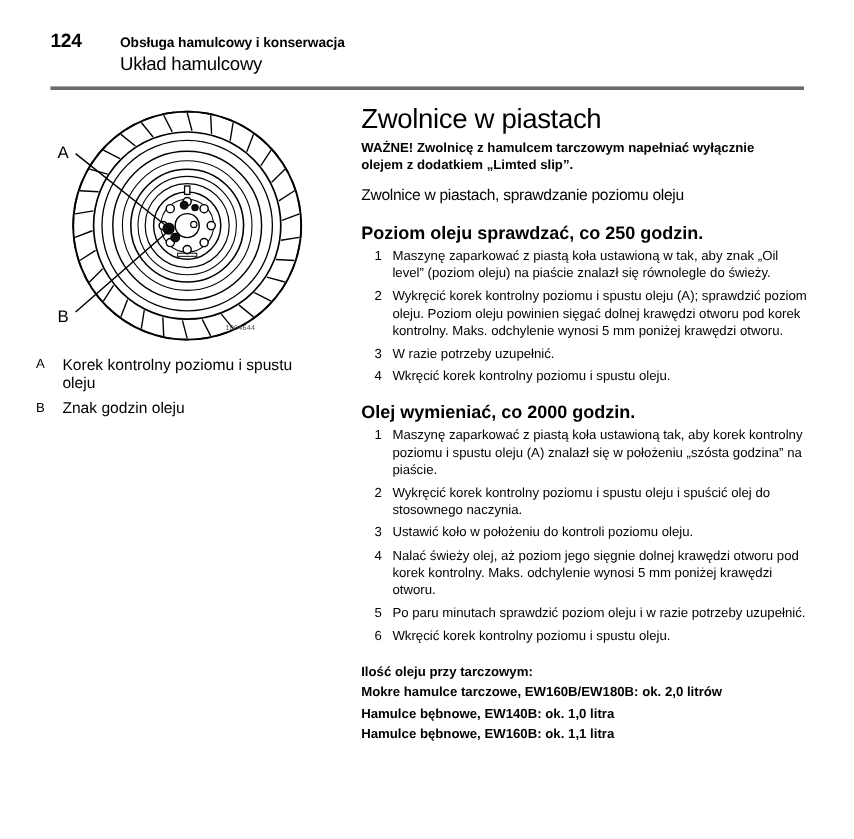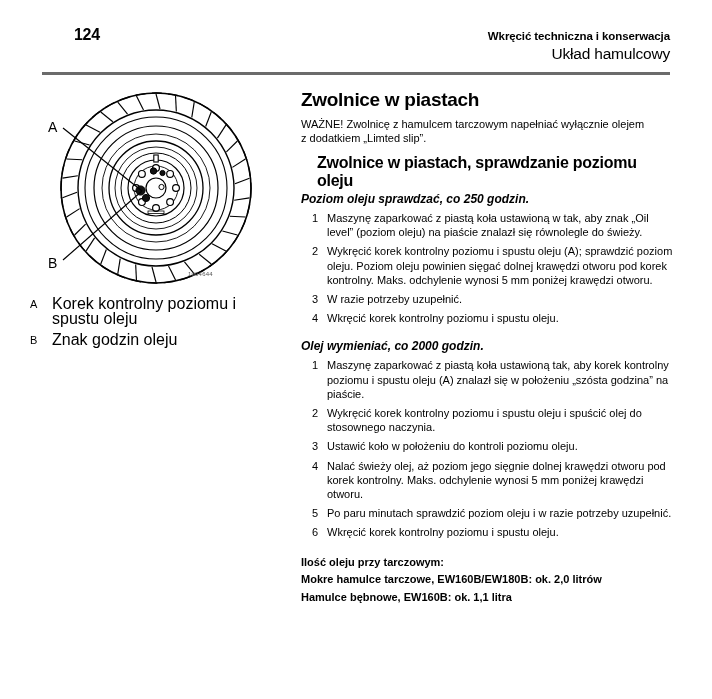--- a/index.html
+++ b/index.html
@@ -19,21 +19,20 @@
   
   #page-header {
     position: absolute;
     left: 42px;
     top: 26px;
     width: 628px;
   }
   .hdr-row {
     display: flex;
     align-items: baseline;
-    text-align: right;
   }
   .hdr-num {
     width: 58px;
     flex: 0 0 58px;
     font-size: 16px;
     font-weight: bold;
     letter-spacing: -0.2px;
   }
   .hdr-texts {
     flex: 1 1 auto;
@@ -94,58 +93,57 @@
     margin-bottom: 7px;
   }
   .legend-key {
     flex: 0 0 22px;
     width: 22px;
     font-size: 11px;
     line-height: 14.5px;
   }
   .legend-text {
     flex: 1 1 auto;
-    font-size: 16px;
+    font-size: 13px;
     line-height: 14.5px;
   }
 
   
   #content-column {
     position: absolute;
     left: 301px;
     top: 88px;
     width: 372px;
   }
   .h1 {
-    font-size: 19px;
-    font-weight: bold;
+    font-size: 23px;
+    font-weight: normal;
     line-height: 23px;
     letter-spacing: -0.3px;
     margin: 0 0 6px 0;
   }
   .h2 {
-    font-size: 16px;
-    font-weight: bold;
+    font-size: 13px;
+    font-weight: normal;
     line-height: 18px;
     letter-spacing: -0.25px;
-    margin: 0 0 2px 16px;
+    margin: 0 0 2px 0;
   }
   .note {
     font-size: 11px;
-    font-weight: normal;
+    font-weight: bold;
     line-height: 14px;
     margin: 0 0 9px 0;
     width: 345px;
   }
   .lead {
-    font-size: 12px;
+    font-size: 15px;
     font-weight: bold;
     line-height: 14px;
-    margin: 0 0 5px 0;
-    font-style: italic;
+    margin: 16px 0 5px 0;
   }
   ol.steps {
     list-style: none;
     margin: 0 0 14px 0;
     padding: 0;
   }
   ol.steps li {
     display: flex;
     margin-bottom: 5px;
   }
@@ -172,21 +170,21 @@
     line-height: 17.5px;
   }
 </style>
 </head>
 <body>
 
 <div id="page-header">
   <div class="hdr-row">
     <div class="hdr-num">124</div>
     <div class="hdr-texts">
-      <div class="hdr-section">Wkręcić techniczna i konserwacja</div>
+      <div class="hdr-section">Obsługa hamulcowy i konserwacja</div>
       <div class="hdr-title">Układ hamulcowy</div>
     </div>
   </div>
 </div>
 <div id="header-rule"></div>
 
 <div id="figure-column">
 
   <div id="figure-wrap">
     <svg id="figure-svg" width="250" height="205" viewBox="0 0 250 205">
@@ -423,16 +421,17 @@
     </li>
     <li>
       <span class="num">6</span>
       <span class="txt">Wkręcić korek kontrolny poziomu i spustu oleju.</span>
     </li>
   </ol>
 
   <div id="spec-block">
     <div class="spec-line">Ilość oleju przy tarczowym:</div>
     <div class="spec-line">Mokre hamulce tarczowe, EW160B/EW180B: ok. 2,0 litrów</div>
+    <div class="spec-line">Hamulce bębnowe, EW140B: ok. 1,0 litra</div>
     <div class="spec-line">Hamulce bębnowe, EW160B: ok. 1,1 litra</div>
   </div>
 
 </div>
 
 </body></html>

